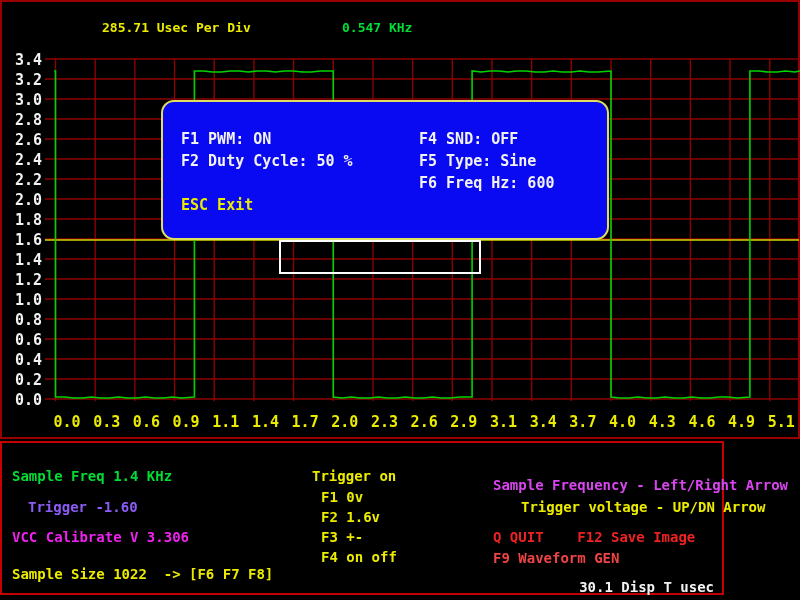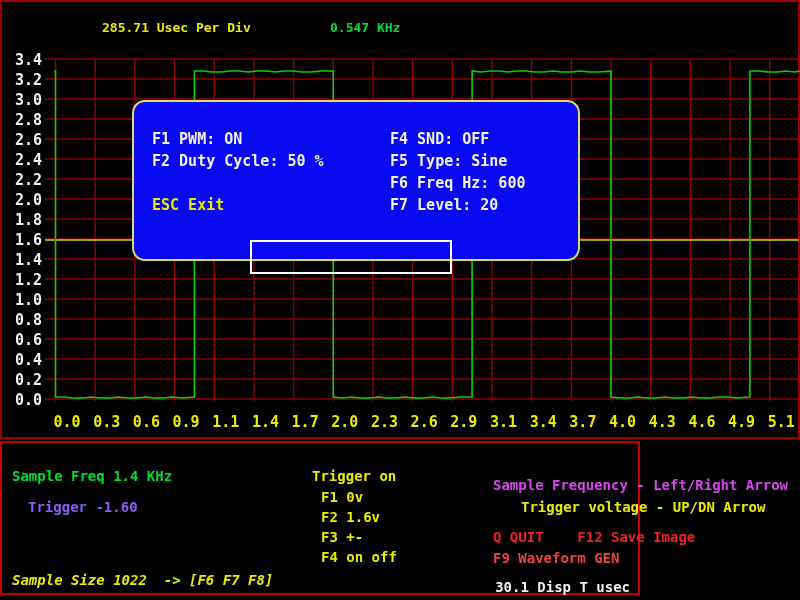--- a/index.html
+++ b/index.html
@@ -4,38 +4,38 @@
 <style>
   html,body{margin:0;padding:0;background:#000;}
   #screen{position:relative;width:800px;height:600px;background:#000;overflow:hidden;
           font-family:"DejaVu Sans Mono",monospace;font-weight:bold;}
   .abs{position:absolute;white-space:pre;}
   .t15{font-size:13px;line-height:16px;}
   .t14{font-size:14px;line-height:15px;}
   #topbox{position:absolute;left:0;top:0;width:800px;height:439px;
           border:2px solid var(--border-dark);box-sizing:border-box;}
   #plot{position:absolute;left:0;top:0;}
-  #dialog{position:absolute;left:132px;top:100px;width:448px;height:161px;
+  #dialog{position:absolute;left:161px;top:100px;width:448px;height:140px;
           background:var(--dlg-blue);border:2px solid var(--dlg-border);
           border-radius:13px;box-sizing:border-box;z-index:5;}
   #dialog .row{position:absolute;font-size:15px;color:var(--white);white-space:pre;}
   #dlg-input{position:absolute;left:116px;top:138px;width:202px;height:34px;
           border:2px solid #ffffff;box-sizing:border-box;background:transparent;
           color:var(--white);font:bold 15px "DejaVu Sans Mono",monospace;outline:none;}
-  #botbox{position:absolute;left:0;top:441px;width:640px;height:154px;
+  #botbox{position:absolute;left:0;top:441px;width:724px;height:154px;
           border:2px solid var(--border-bright);box-sizing:border-box;background:#000;z-index:6;}
 </style>
 </head>
 <body>
 
 <div id="screen">
 
   <div id="topbox">
     <div class="abs t15" style="left:100px;top:18px;color:var(--yellow)">285.71 Usec Per Div</div>
-    <div class="abs t15" style="left:328px;top:18px;color:var(--green)">0.547 KHz</div>
+    <div class="abs t15" style="left:340px;top:18px;color:var(--green)">0.547 KHz</div>
     <svg id="plot" width="800" height="439">
         <line x1="43" y1="57" x2="797" y2="57" stroke="#8f0000" stroke-width="1.4"></line>
         <text x="40" y="63" fill="#f2f2f2" text-anchor="end" style="font:bold 15px &quot;DejaVu Sans Mono&quot;,monospace">3.4</text>
         <line x1="43" y1="77" x2="797" y2="77" stroke="#8f0000" stroke-width="1.4"></line>
         <text x="40" y="83" fill="#f2f2f2" text-anchor="end" style="font:bold 15px &quot;DejaVu Sans Mono&quot;,monospace">3.2</text>
         <line x1="43" y1="97" x2="797" y2="97" stroke="#8f0000" stroke-width="1.4"></line>
         <text x="40" y="103" fill="#f2f2f2" text-anchor="end" style="font:bold 15px &quot;DejaVu Sans Mono&quot;,monospace">3.0</text>
         <line x1="43" y1="117" x2="797" y2="117" stroke="#8f0000" stroke-width="1.4"></line>
         <text x="40" y="123" fill="#f2f2f2" text-anchor="end" style="font:bold 15px &quot;DejaVu Sans Mono&quot;,monospace">2.8</text>
         <line x1="43" y1="137" x2="797" y2="137" stroke="#8f0000" stroke-width="1.4"></line>
@@ -109,28 +109,28 @@
       </svg>
   </div>
 
   <div id="dialog">
     <div class="row" style="left:18px;top:28px">F1 PWM: ON</div>
     <div class="row" style="left:18px;top:50px">F2 Duty Cycle: 50 %</div>
     <div class="row" style="left:18px;top:94px;color:var(--yellow)">ESC Exit</div>
     <div class="row" style="left:256px;top:28px">F4 SND: OFF</div>
     <div class="row" style="left:256px;top:50px">F5 Type: Sine</div>
     <div class="row" style="left:256px;top:72px">F6 Freq Hz: 600</div>
-    <div class="row" style="left:256px;top:94px">F7 Level: 20</div>
     <input id="dlg-input" value="" style="">
   </div>
 
   <div id="botbox">
     <div class="abs t14" style="left: 10px; top: 26px; color: rgb(0, 221, 51);">Sample Freq 1.4 KHz</div>
     <div class="abs t14" style="left: 10px; top: 57px; color: #8b5cf6; margin-left: 16px;">Trigger -1.60</div>
-    <div class="abs t14" style="left: 10px; top: 130px; color: rgb(235, 235, 0); font-style: italic;">Sample Size 1022  -&gt; [F6 F7 F8]</div>
+    <div class="abs t14" style="left: 10px; top: 87px; color: rgb(238, 34, 238);">VCC Calibrate V 3.306</div>
+    <div class="abs t14" style="left: 10px; top: 124px; color: rgb(235, 235, 0);">Sample Size 1022  -&gt; [F6 F7 F8]</div>
 
     <div class="abs t14" style="left:310px;top:26px;color:var(--yellow)">Trigger on</div>
     <div class="abs t14" style="left:319px;top:47px;color:var(--yellow)">F1 0v</div>
     <div class="abs t14" style="left:319px;top:67px;color:var(--yellow)">F2 1.6v</div>
     <div class="abs t14" style="left:319px;top:87px;color:var(--yellow)">F3 +-</div>
     <div class="abs t14" style="left:319px;top:107px;color:var(--yellow)">F4 on off</div>
 
     <div class="abs t14" style="left: 491px; top: 35px; color: #d946ef;">Sample Frequency - Left/Right Arrow</div>
     <div class="abs t14" style="left: 491px; top: 57px; color: rgb(235, 235, 0); margin-left: 28px;">Trigger voltage - UP/DN Arrow</div>
     <div class="abs t14" style="left: 491px; top: 87px; color: rgb(238, 34, 34);">Q QUIT    F12 Save Image</div>

